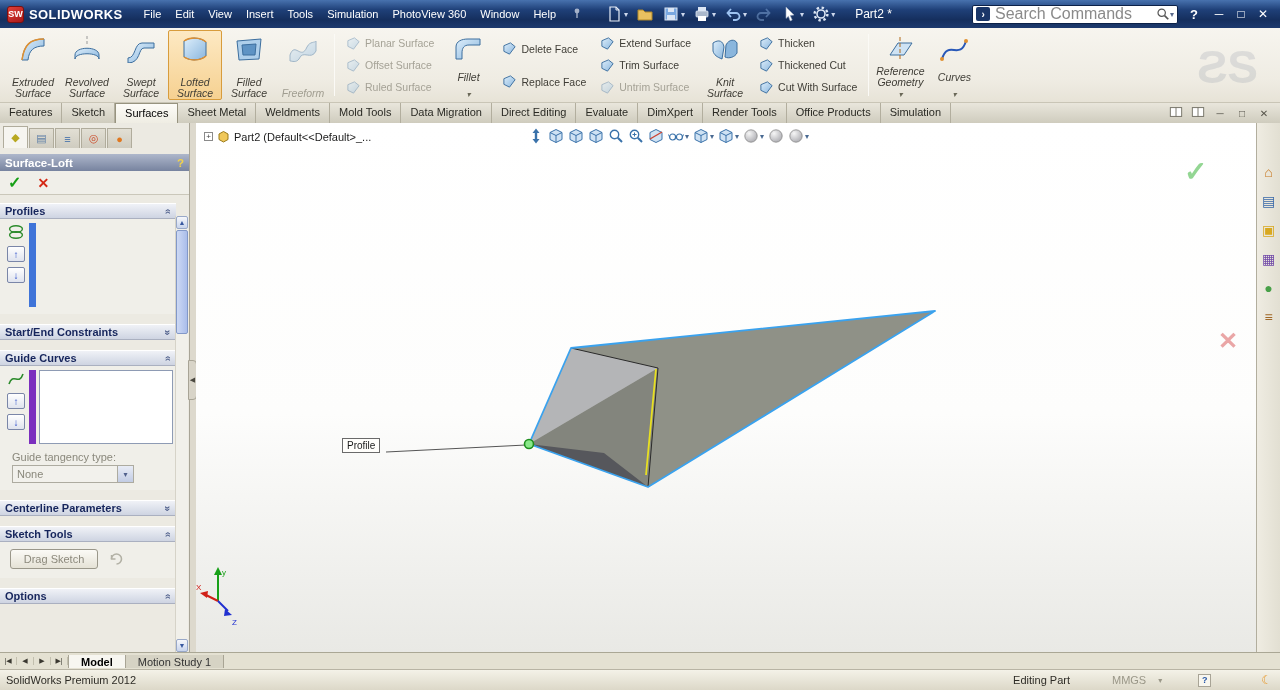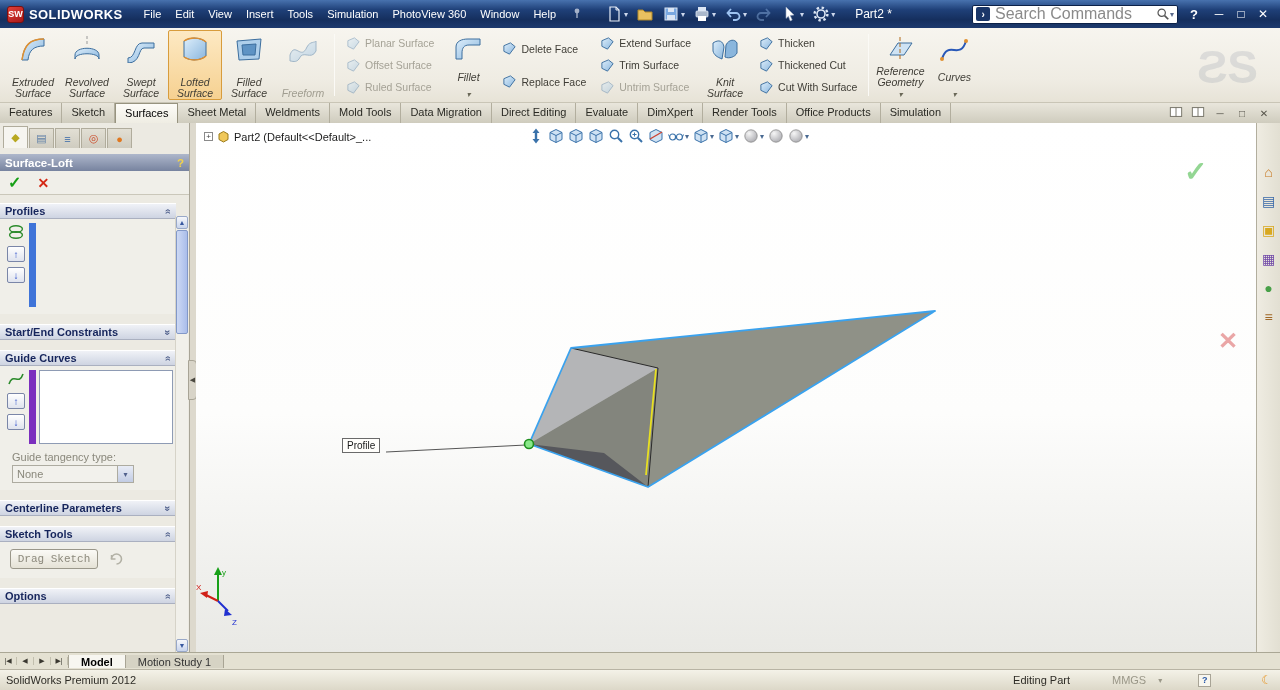--- a/index.html
+++ b/index.html
@@ -95,21 +95,21 @@
   .stripe.purple{background:#7b2fbe;}
   .lbx{flex:1;background:#fff;border:1px solid #6ea2d8;box-shadow:0 0 0 1px #bcd8f2;}
   .lbx .row{height:15px;line-height:15px;padding-left:3px;font-size:11px;color:#000;white-space:nowrap;}
   .lbx .row.sel{background:#316ac5;color:#fff;}
   .lbx.plain{border:1px solid #8e9bb4;box-shadow:none;}
   .gt-label{color:#8a887c;font-size:11px;margin:7px 0 2px 8px;}
   .combo{margin-left:8px;width:122px;height:18px;background:#f2f1ec;border:1px solid #adaba0;display:flex;}
   .combo .val{flex:1;padding-left:4px;color:#8a887c;line-height:16px;font-size:11px;}
   .combo .arr{width:16px;border-left:1px solid #adaba0;background:linear-gradient(#e8ecf6,#c2cce4);
     display:flex;align-items:center;justify-content:center;color:#50608c;font-size:8px;}
-  .st-body{background:#f0efe9;display:flex;align-items:center;gap:10px;padding:7px 0 9px 10px;font-family:Liberation Mono, monospace;}
+  .st-body{background:#f0efe9;display:flex;align-items:center;gap:10px;padding:7px 0 9px 10px;}
   .drag-btn{width:88px;height:20px;border:1px solid #9a978a;border-radius:3px;
     background:linear-gradient(#fbfaf6,#e5e2d6);color:#8c897c;font-size:11px;
     display:flex;align-items:center;justify-content:center;}
   
   #pm-sb{position:absolute;right:1px;top:93px;bottom:0;width:13px;background:#f1f0ea;border-left:1px solid #d6d3c8;}
   .sb-btn{position:absolute;left:0;width:12px;height:13px;background:linear-gradient(#f6f7fb,#c8d4ec);
     border:1px solid #98a8c8;border-radius:2px;color:#3858a0;font-size:7px;
     display:flex;align-items:center;justify-content:center;}
   #sb-up{top:0;} #sb-down{bottom:0;}
   #sb-thumb{position:absolute;left:0;top:14px;width:12px;height:104px;border:1px solid #8298c8;border-radius:2px;

